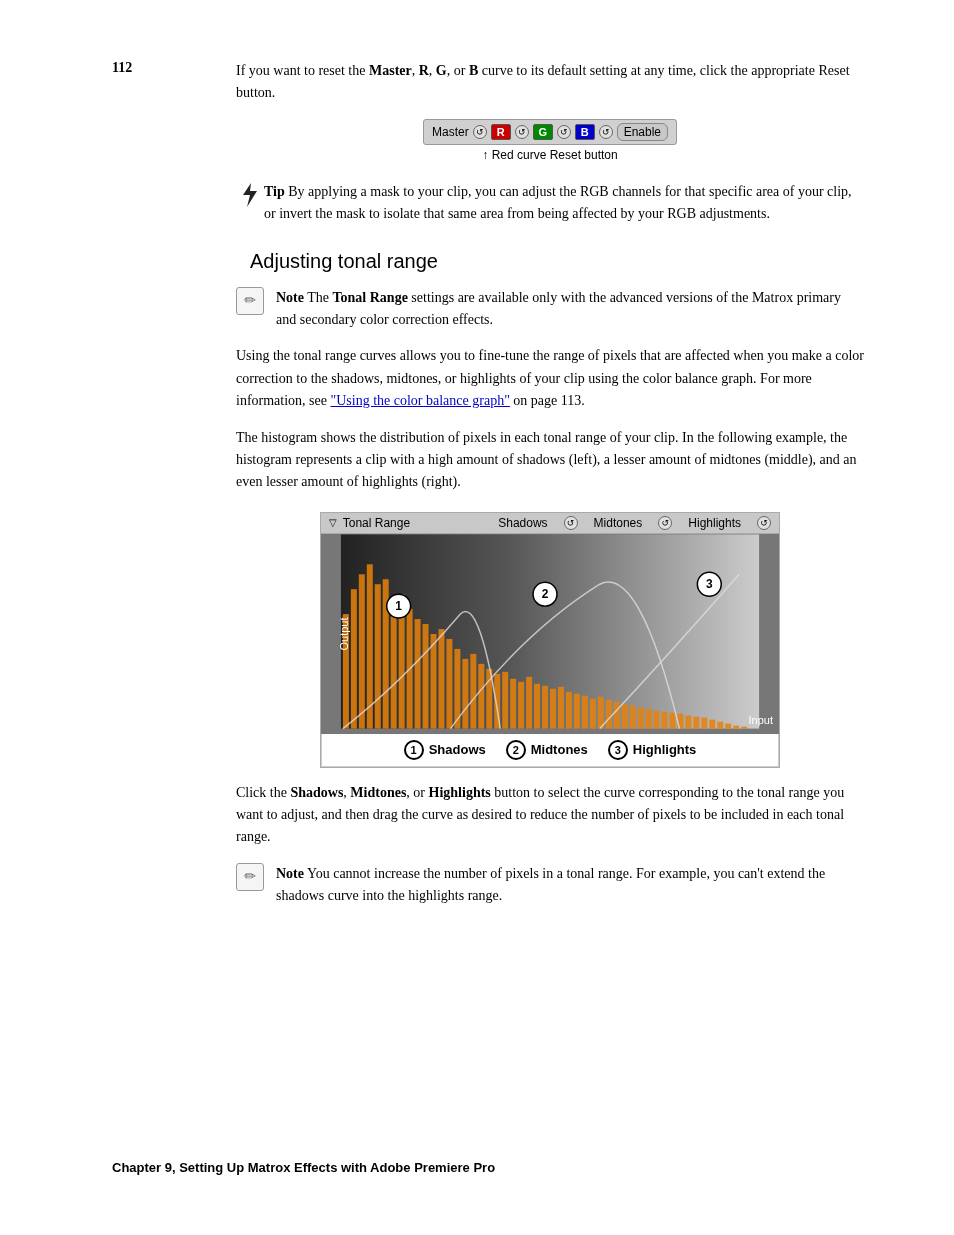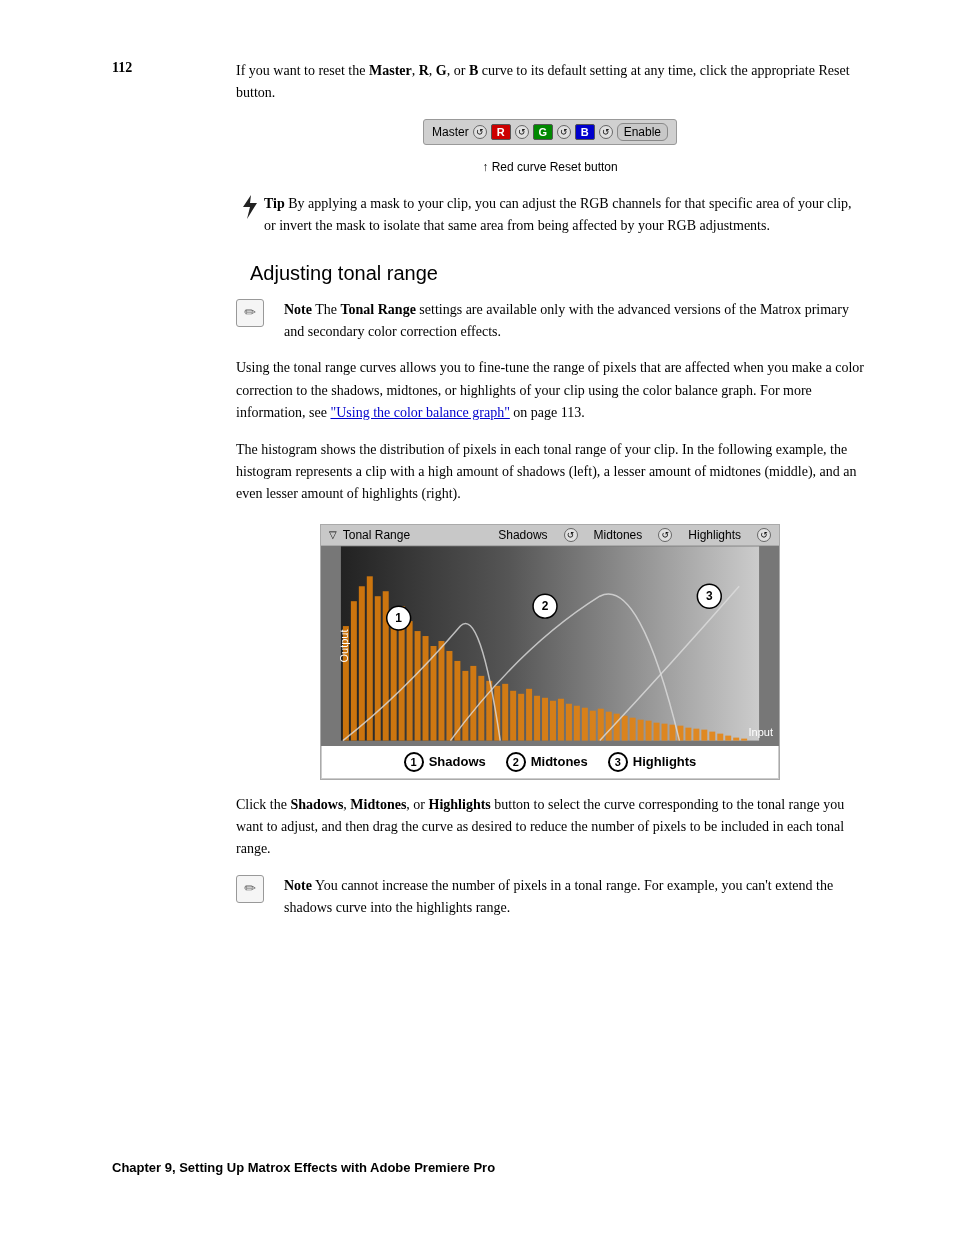--- a/index.html
+++ b/index.html
@@ -113,21 +113,21 @@
     h2.section-title {
       font-size: 20px;
       font-weight: normal;
       font-family: Arial, sans-serif;
       margin: 24px 0 14px 14px;
       color: #000;
     }
     .note-block {
       display: flex;
       align-items: flex-start;
-      gap: 20px;
+      gap: 12px;
       margin: 10px 2px 14px 0;
     }
     .note-icon {
       flex-shrink: 0;
       width: 28px;
       height: 28px;
       border: 1px solid #999;
       border-radius: 3px;
       display: flex;
       align-items: center;
@@ -280,21 +280,21 @@
           <span class="btn-label">Master</span>
           <span class="reset-circle">↺</span>
           <span class="color-btn red">R</span>
           <span class="reset-circle">↺</span>
           <span class="color-btn green">G</span>
           <span class="reset-circle">↺</span>
           <span class="color-btn blue">B</span>
           <span class="reset-circle">↺</span>
           <span class="enable-btn">Enable</span>
         </div>
-        <div style="position:relative; text-align:center; margin-top:14px;">
+        <div style="position:relative; text-align:center; margin-top:2px;">
           <span style="font-size:12px; font-family:Arial,sans-serif;">↑ </span><span style="font-size:12px; font-family:Arial,sans-serif;">Red curve Reset button</span>
         </div>
       </div>
     </div>
 
     <div class="tip-block">
       <div class="tip-icon">
 
         <svg width="26" height="28" viewBox="0 0 26 28">
           <polygon points="14,2 6,14 13,14 10,26 20,10 13,10" fill="#222"></polygon>

